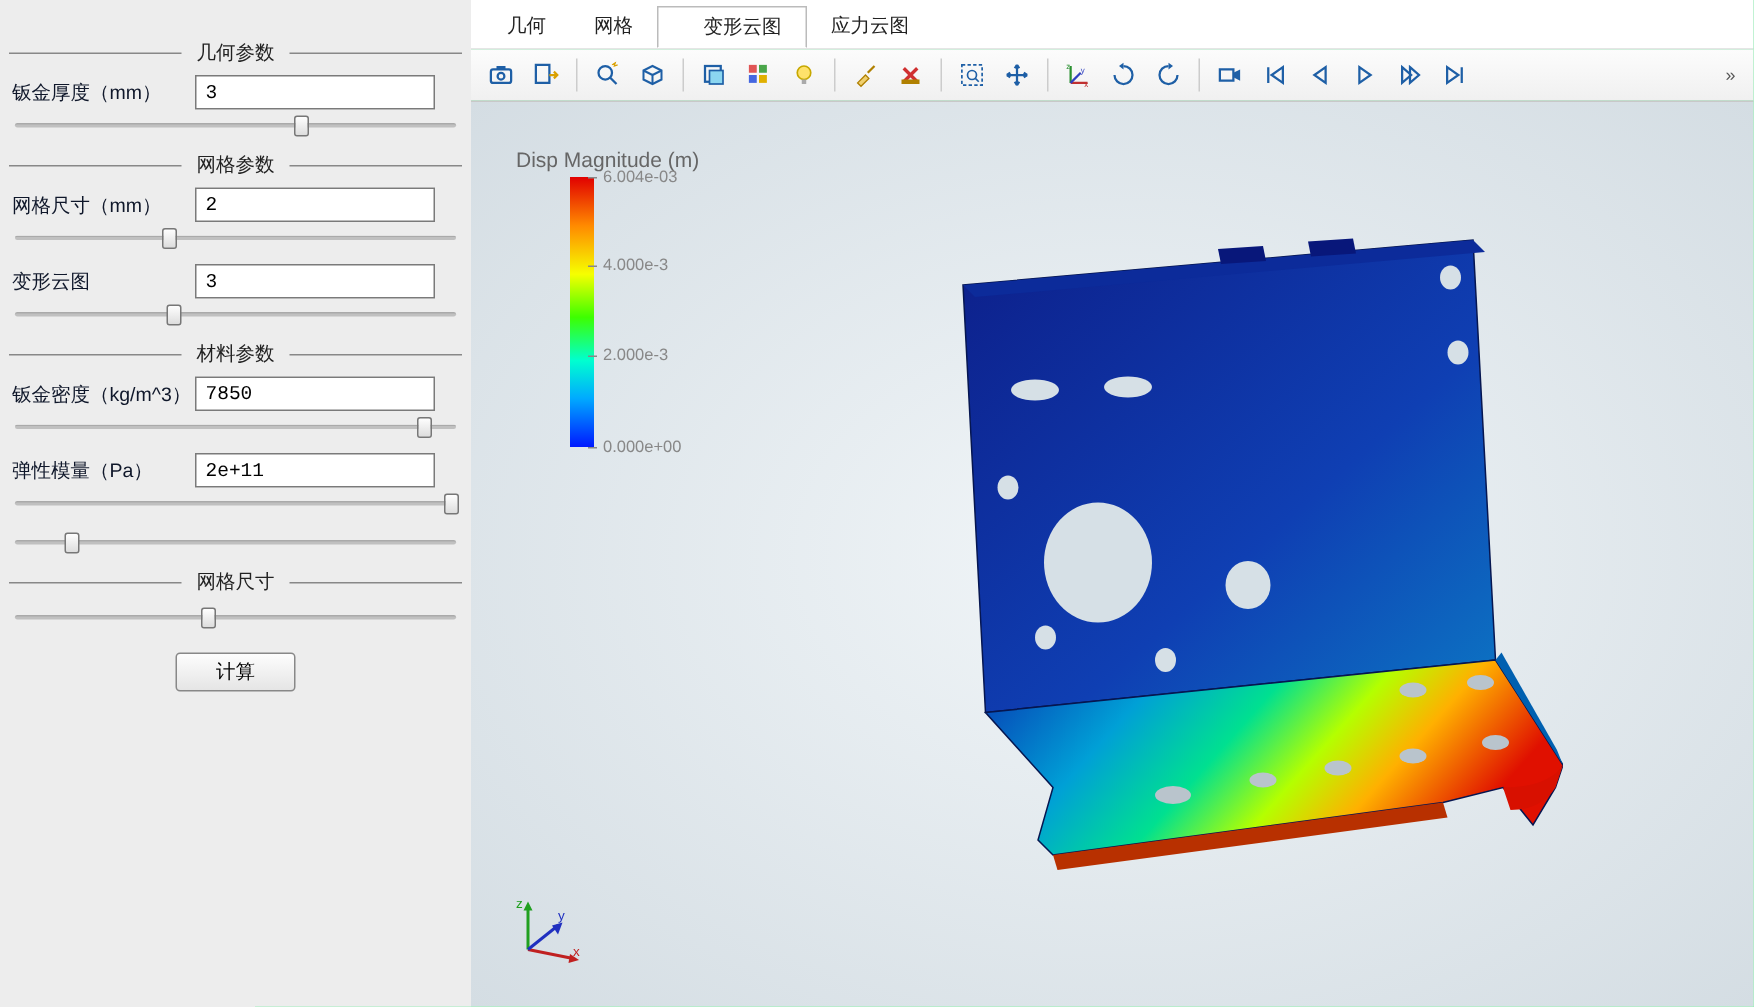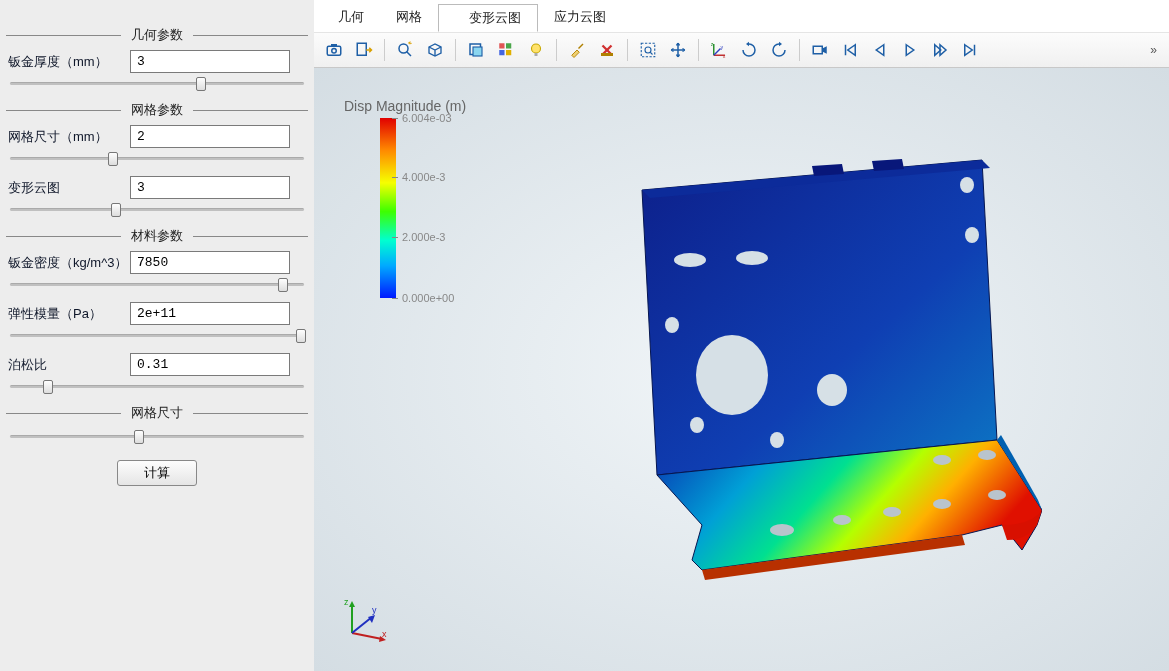--- a/index.html
+++ b/index.html
@@ -287,24 +287,20 @@
     <div class="param-label">弹性模量（Pa）</div>
     <input class="param-input" value="2e+11" style="">
   </div>
   <div class="slider-row">
       <div class="slider">
         <div class="track"></div>
         <div class="thumb" style="left:99%"></div>
       </div>
     </div>
 
-  <div class="param-row">
-    <div class="param-label">泊松比</div>
-    <input class="param-input" value="0.31" style="">
-  </div>
   <div class="slider-row">
       <div class="slider">
         <div class="track"></div>
         <div class="thumb" style="left:13%"></div>
       </div>
     </div>
 
   <div class="section-header">
     <div class="line"></div>
       <div class="title">网格尺寸</div>

